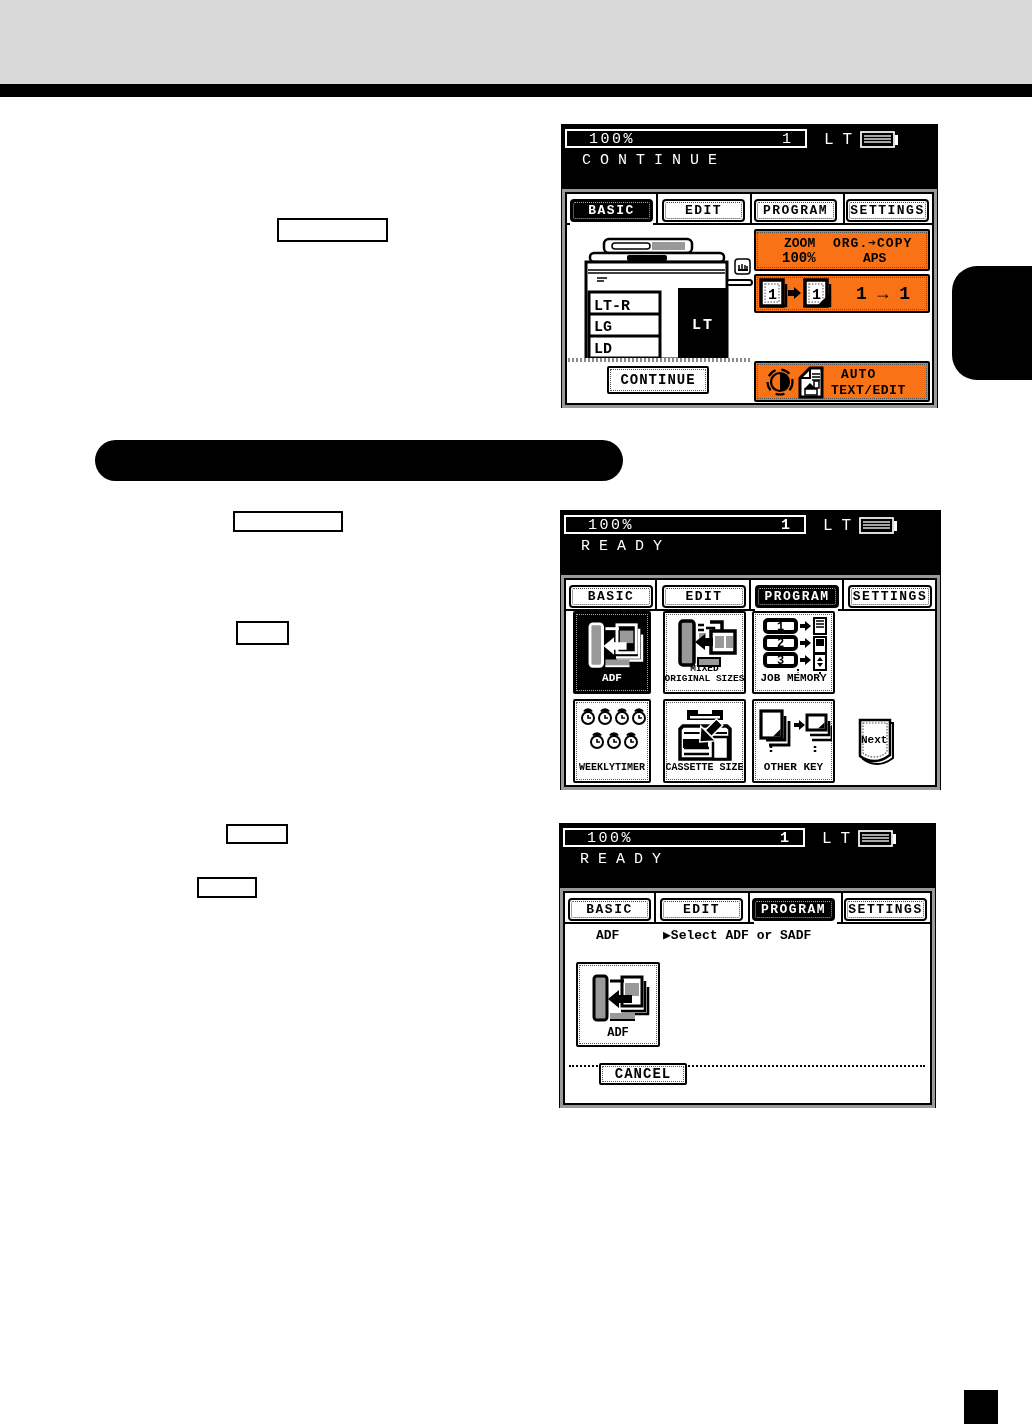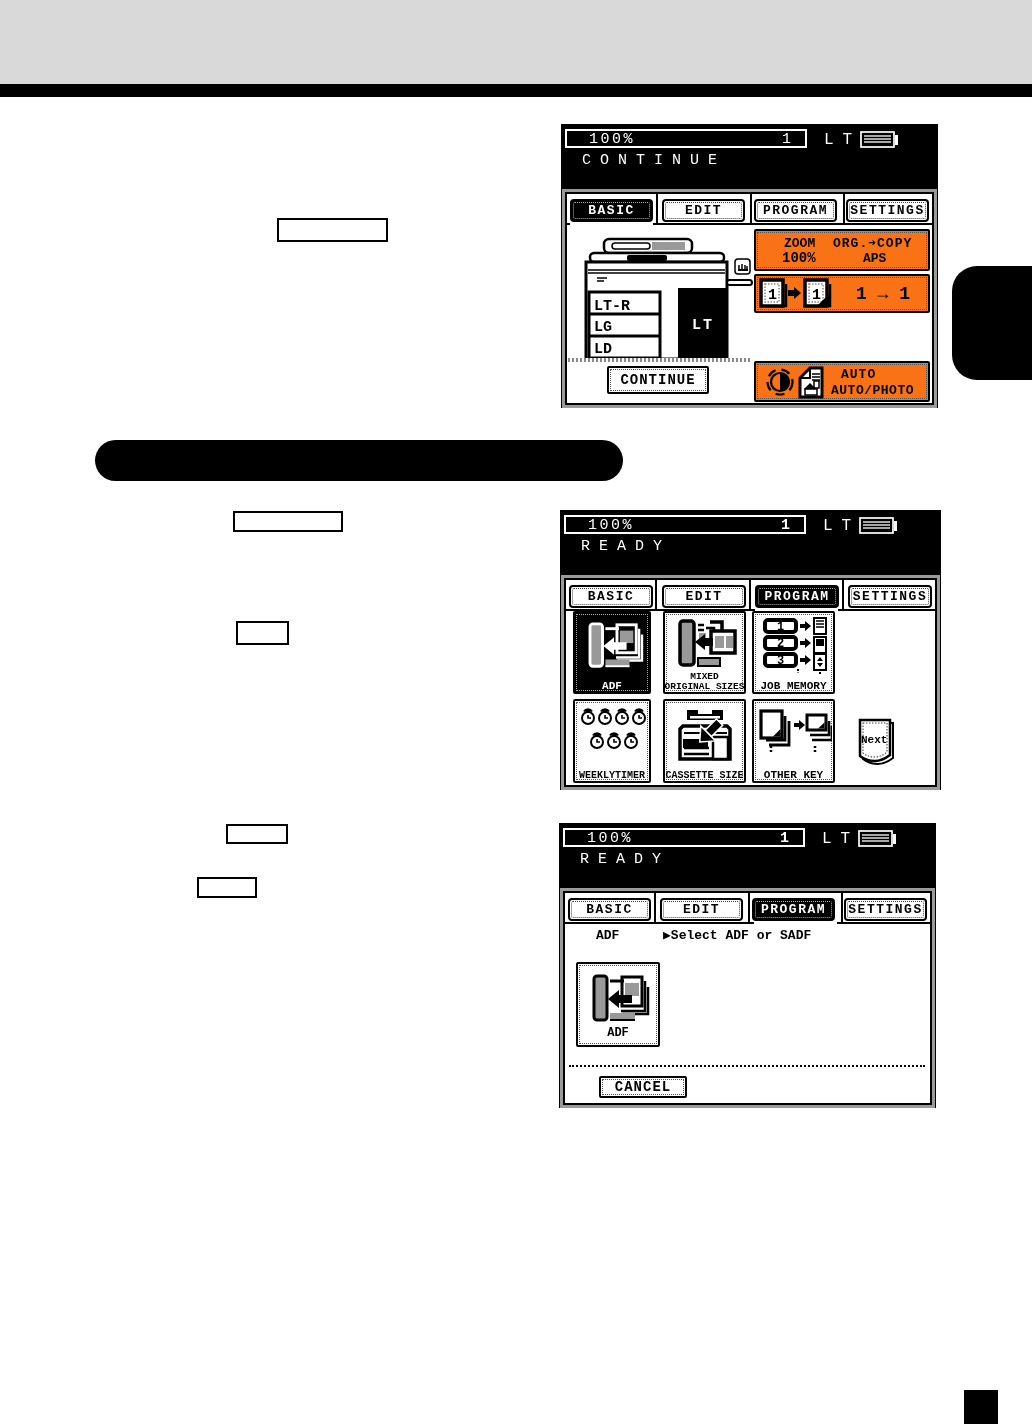--- a/index.html
+++ b/index.html
@@ -47,21 +47,21 @@
 .rbtn { position:absolute; left:187px; width:176px; border:2px solid #000; border-radius:2px; background:#f97316; }
 .rbtn i { position:absolute; left:1px; top:1px; right:1px; bottom:1px; border:1px dotted #555; }
 .rbtn .t { position:absolute; font-family:"Liberation Mono", monospace; font-weight:bold; font-size:13px;
   line-height:13px; white-space:nowrap; }
 
 
 .gbtn { position:absolute; border:2px solid #000; border-radius:2px; background:#fff; color:#000; }
 .gbtn i { position:absolute; left:1px; top:1px; right:1px; bottom:1px; border:1px dotted #555; }
 .gbtn.on { background:#000; color:#fff; }
 .gbtn.on i { border-color:#aaa; }
-.gbtn .lab { position:absolute; left:-3px; right:-3px; bottom:0; text-align:center;
+.gbtn .lab { position:absolute; left:-3px; right:-3px; bottom:8px; text-align:center;
   font-family:"Liberation Mono", monospace; font-weight:bold; font-size:11px; line-height:11px; white-space:nowrap; }
 .gbtn svg { position:absolute; }
 
 .cbtn { position:absolute; border:2px solid #000; border-radius:2px; background:#fff; text-align:center;
   font-family:"Liberation Mono", monospace; font-weight:bold; color:#000; }
 .cbtn i { position:absolute; left:1px; top:1px; right:1px; bottom:1px; border:1px dotted #555; }
 .ground { position:absolute; height:4px;
   background:repeating-linear-gradient(90deg,#8a8a8a 0 2px,#fff 2px 4px); }
 </style>
 </head>
@@ -184,21 +184,21 @@
           <path d="M14 7 a9 9 0 0 1 0 18 z" fill="#000"></path>
           <circle cx="14" cy="16" r="9" fill="none" stroke="#000" stroke-width="2.2"></circle>
           <path d="M44 2 h12 v29 h-22 v-19 z" fill="#fff" stroke="#000" stroke-width="3"></path>
           <path d="M44 2 v10 h-10" fill="none" stroke="#000" stroke-width="2"></path>
           <path d="M46 8 h8 M46 11 h8 M46 14 h8" stroke="#000" stroke-width="1.5" fill="none"></path>
           <polygon points="38,23 44,17 50,23" fill="#000"></polygon>
           <rect x="48" y="15" width="5" height="7" fill="#fff" stroke="#000" stroke-width="1.5"></rect>
           <rect x="39" y="23" width="12" height="6" fill="#fff" stroke="#000" stroke-width="1.5"></rect>
         </svg>
         <div class="t" style="left:85px;top:5px;letter-spacing:1px">AUTO</div>
-        <div class="t" style="left:75px;top:21px;letter-spacing:0.5px">AUTO/PHOTO</div>
+        <div class="t" style="left:75px;top:21px;letter-spacing:0.5px">TEXT/EDIT</div>
       </div>
     </div>
   </div>
 
   <div class="screen" id="s2" style="left:560px;top:510px;width:381px;height:280px">
     <div class="sbox">
         <span class="pct">100%</span>
         <span class="one" style="font-weight:bold">1</span>
       </div>
     <div class="ltlab">LT</div>
@@ -348,16 +348,16 @@
       <div class="abs mono" style="left:31px;top:35px;font-weight:bold;font-size:13px">ADF</div>
       <div class="abs mono" style="left:98px;top:34px;font-weight:bold;font-size:13px">▶Select ADF or SADF</div>
       <div class="gbtn" style="left:11px;top:69px;width:84px;height:85px">
         <i></i>
         <svg style="left:13px;top:8px;color:#000" width="60" height="54" viewBox="0 0 60 54">
             <use href="#feeder"></use>
           </svg>
         <div class="lab" style="bottom:6px;font-size:12px">ADF</div>
       </div>
       <div class="abs" style="left:4px;top:172px;width:356px;border-top:2px dotted #000"></div>
-      <div class="cbtn" style="left:34px;top:183px;width:88px;height:22px;font-size:14px;line-height:18px;letter-spacing:1px">CANCEL<i></i></div>
+      <div class="cbtn" style="left:34px;top:170px;width:88px;height:22px;font-size:14px;line-height:18px;letter-spacing:1px">CANCEL<i></i></div>
     </div>
   </div>
 </div>
 
 </body></html>

